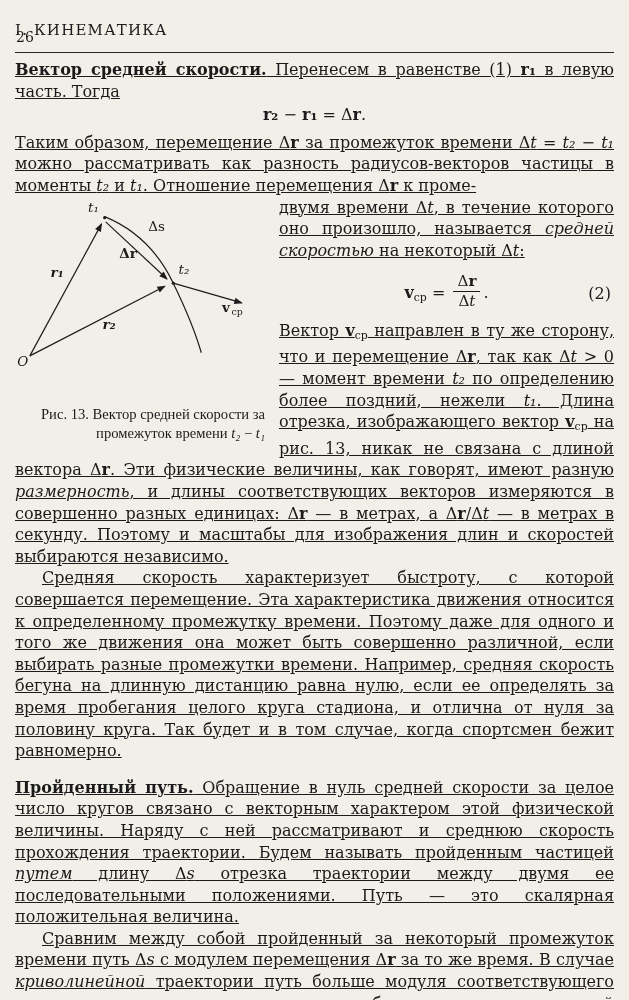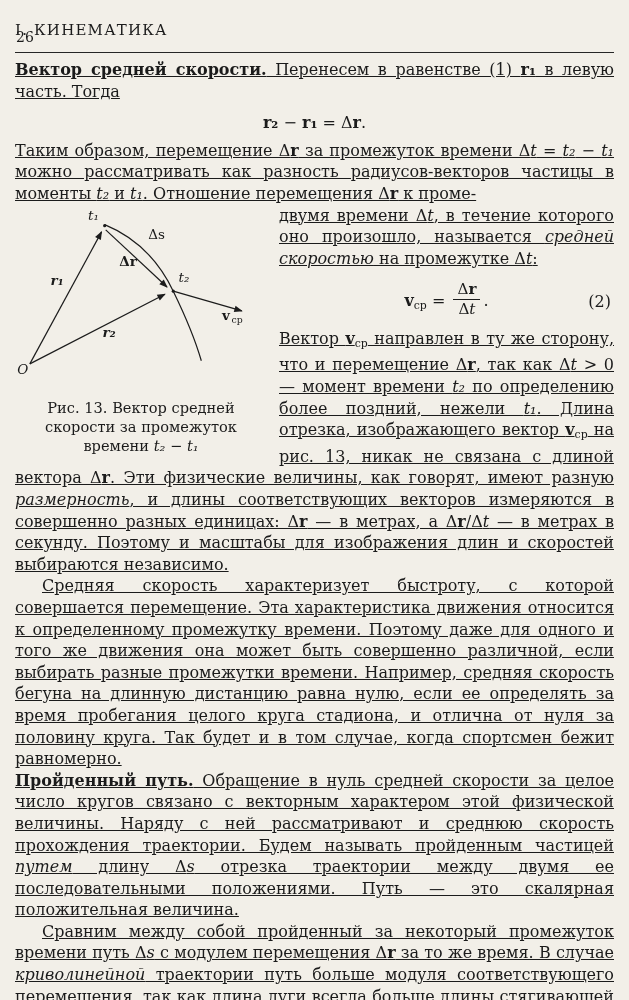--- a/index.html
+++ b/index.html
@@ -14,37 +14,37 @@
   
   .header{position:relative;height:20px;}
   .page-num{position:absolute;left:1px;top:7px;font-size:14px;}
   .chapter{text-align:left;font-size:15px;letter-spacing:1.2px;}
   .rule{border-top:1.5px solid #262626;margin-top:10px;}
   .content{margin-top:19px;}
   
   p{margin:0;}
   .para{text-align:justify;hyphens:auto;text-decoration:underline;}
   .indent{text-indent:27px;}
-  .sect{}
+  .sect{margin-top:15px;}
   .b{font-weight:700;}
   .i{font-style:italic;}
   .bi{font-weight:700;font-style:italic;}
   .sub{font-size:0.68em;vertical-align:-0.28em;letter-spacing:0;}
   
-  .eq{text-align:center;margin:10px 0 6px;overflow:hidden;position:relative;}
+  .eq{text-align:center;margin:2px 0 6px;overflow:hidden;position:relative;}
   .eq2{margin:14px 0 8px;}
   .eq-number{position:absolute;right:3px;top:50%;transform:translateY(-50%);}
   .frac{display:inline-block;vertical-align:middle;text-align:center;
         font-size:0.95em;line-height:1.1;margin:0 3px;position:relative;top:-2px;}
   .frac .num{display:block;border-bottom:1.2px solid #1b1b1b;padding:0 4px 1px;}
   .frac .den{display:block;padding-top:1px;text-align:center;}
   
   .figure{float:left;width:250px;margin:3px 14px 4px 0;}
   .figure svg{display:block;width:250px;height:185px;}
-  .caption{font-size:14.6px;line-height:19px;margin-top:5px;padding-left:2px;text-align:center;}
+  .caption{font-size:14.6px;line-height:19px;margin-top:20px;padding-left:2px;text-align:right;font-family:Liberation Serif, serif;}
   
   .ln{stroke:#1c1c1c;stroke-width:1.15;fill:none;}
   .dot{fill:#1c1c1c;stroke:none;}
   .lbl{font-family:"DejaVu Serif",serif;font-size:13px;fill:#1b1b1b;}
   .lbl-sub{font-family:"DejaVu Serif",serif;font-size:9px;fill:#1b1b1b;}
 </style>
 </head>
 <body>
 
 <div class="page">
@@ -83,21 +83,21 @@
         <text class="lbl b" x="100" y="56">Δr</text>
         <text class="lbl bi" x="34" y="74">r₁</text>
         <text class="lbl bi" x="84" y="124">r₂</text>
         <text class="lbl b" x="199" y="108">v</text>
         <text class="lbl-sub" x="208" y="111">ср</text>
         <text class="lbl i" x="2" y="160">O</text>
       </svg>
       <p class="caption"><span>Рис. 13. Вектор средней скорости за промежуток времени </span><span class="i">t₂</span><span> − </span><span class="i">t₁</span></p>
     </div>
 
-    <p class="para"><span>двумя времени Δ</span><span class="i">t</span><span>, в течение которого оно произошло, называется </span><span class="i">средней скоростью</span><span> на промежутке Δ</span><span class="i">t</span><span>:</span></p>
+    <p class="para"><span>двумя времени Δ</span><span class="i">t</span><span>, в течение которого оно произошло, называется </span><span class="i">средней скоростью</span><span> на некоторый Δ</span><span class="i">t</span><span>:</span></p>
 
     <div class="eq eq2">
       <span class="eq-body"><span class="b">v</span><span class="sub">ср</span><span> = </span><span class="frac"><span class="num"><span>Δ</span><span class="b">r</span></span><span class="den"><span>Δ</span><span class="i">t</span></span></span><span>.</span></span>
       <span class="eq-number">(2)</span>
     </div>
 
     <p class="para"><span>Вектор </span><span class="b">v</span><span class="sub">ср</span><span> направлен в ту же сторону, что и перемещение Δ</span><span class="b">r</span><span>, так как Δ</span><span class="i">t</span><span> &gt; 0 — момент времени </span><span class="i">t₂</span><span> по определению более поздний, нежели </span><span class="i">t₁</span><span>. Длина отрезка, изображающего вектор </span><span class="b">v</span><span class="sub">ср</span><span> на рис. 13, никак не связана с длиной вектора Δ</span><span class="b">r</span><span>. Эти физические величины, как говорят, имеют разную </span><span class="i">размерность</span><span>, и длины соответствующих векторов измеряются в совершенно разных единицах: Δ</span><span class="b">r</span><span> — в метрах, а Δ</span><span class="b">r</span><span>/Δ</span><span class="i">t</span><span> — в метрах в секунду. Поэтому и масштабы для изображения длин и скоростей выбираются независимо.</span></p>
 
     <p class="para indent"><span>Средняя скорость характеризует быстроту, с которой совершается перемещение. Эта характеристика движения относится к определенному промежутку времени. Поэтому даже для одного и того же движения она может быть совершенно различной, если выбирать разные промежутки времени. Например, средняя скорость бегуна на длинную дистанцию равна нулю, если ее определять за время пробегания целого круга стадиона, и отлична от нуля за половину круга. Так будет и в том случае, когда спортсмен бежит равномерно.</span></p>
 

